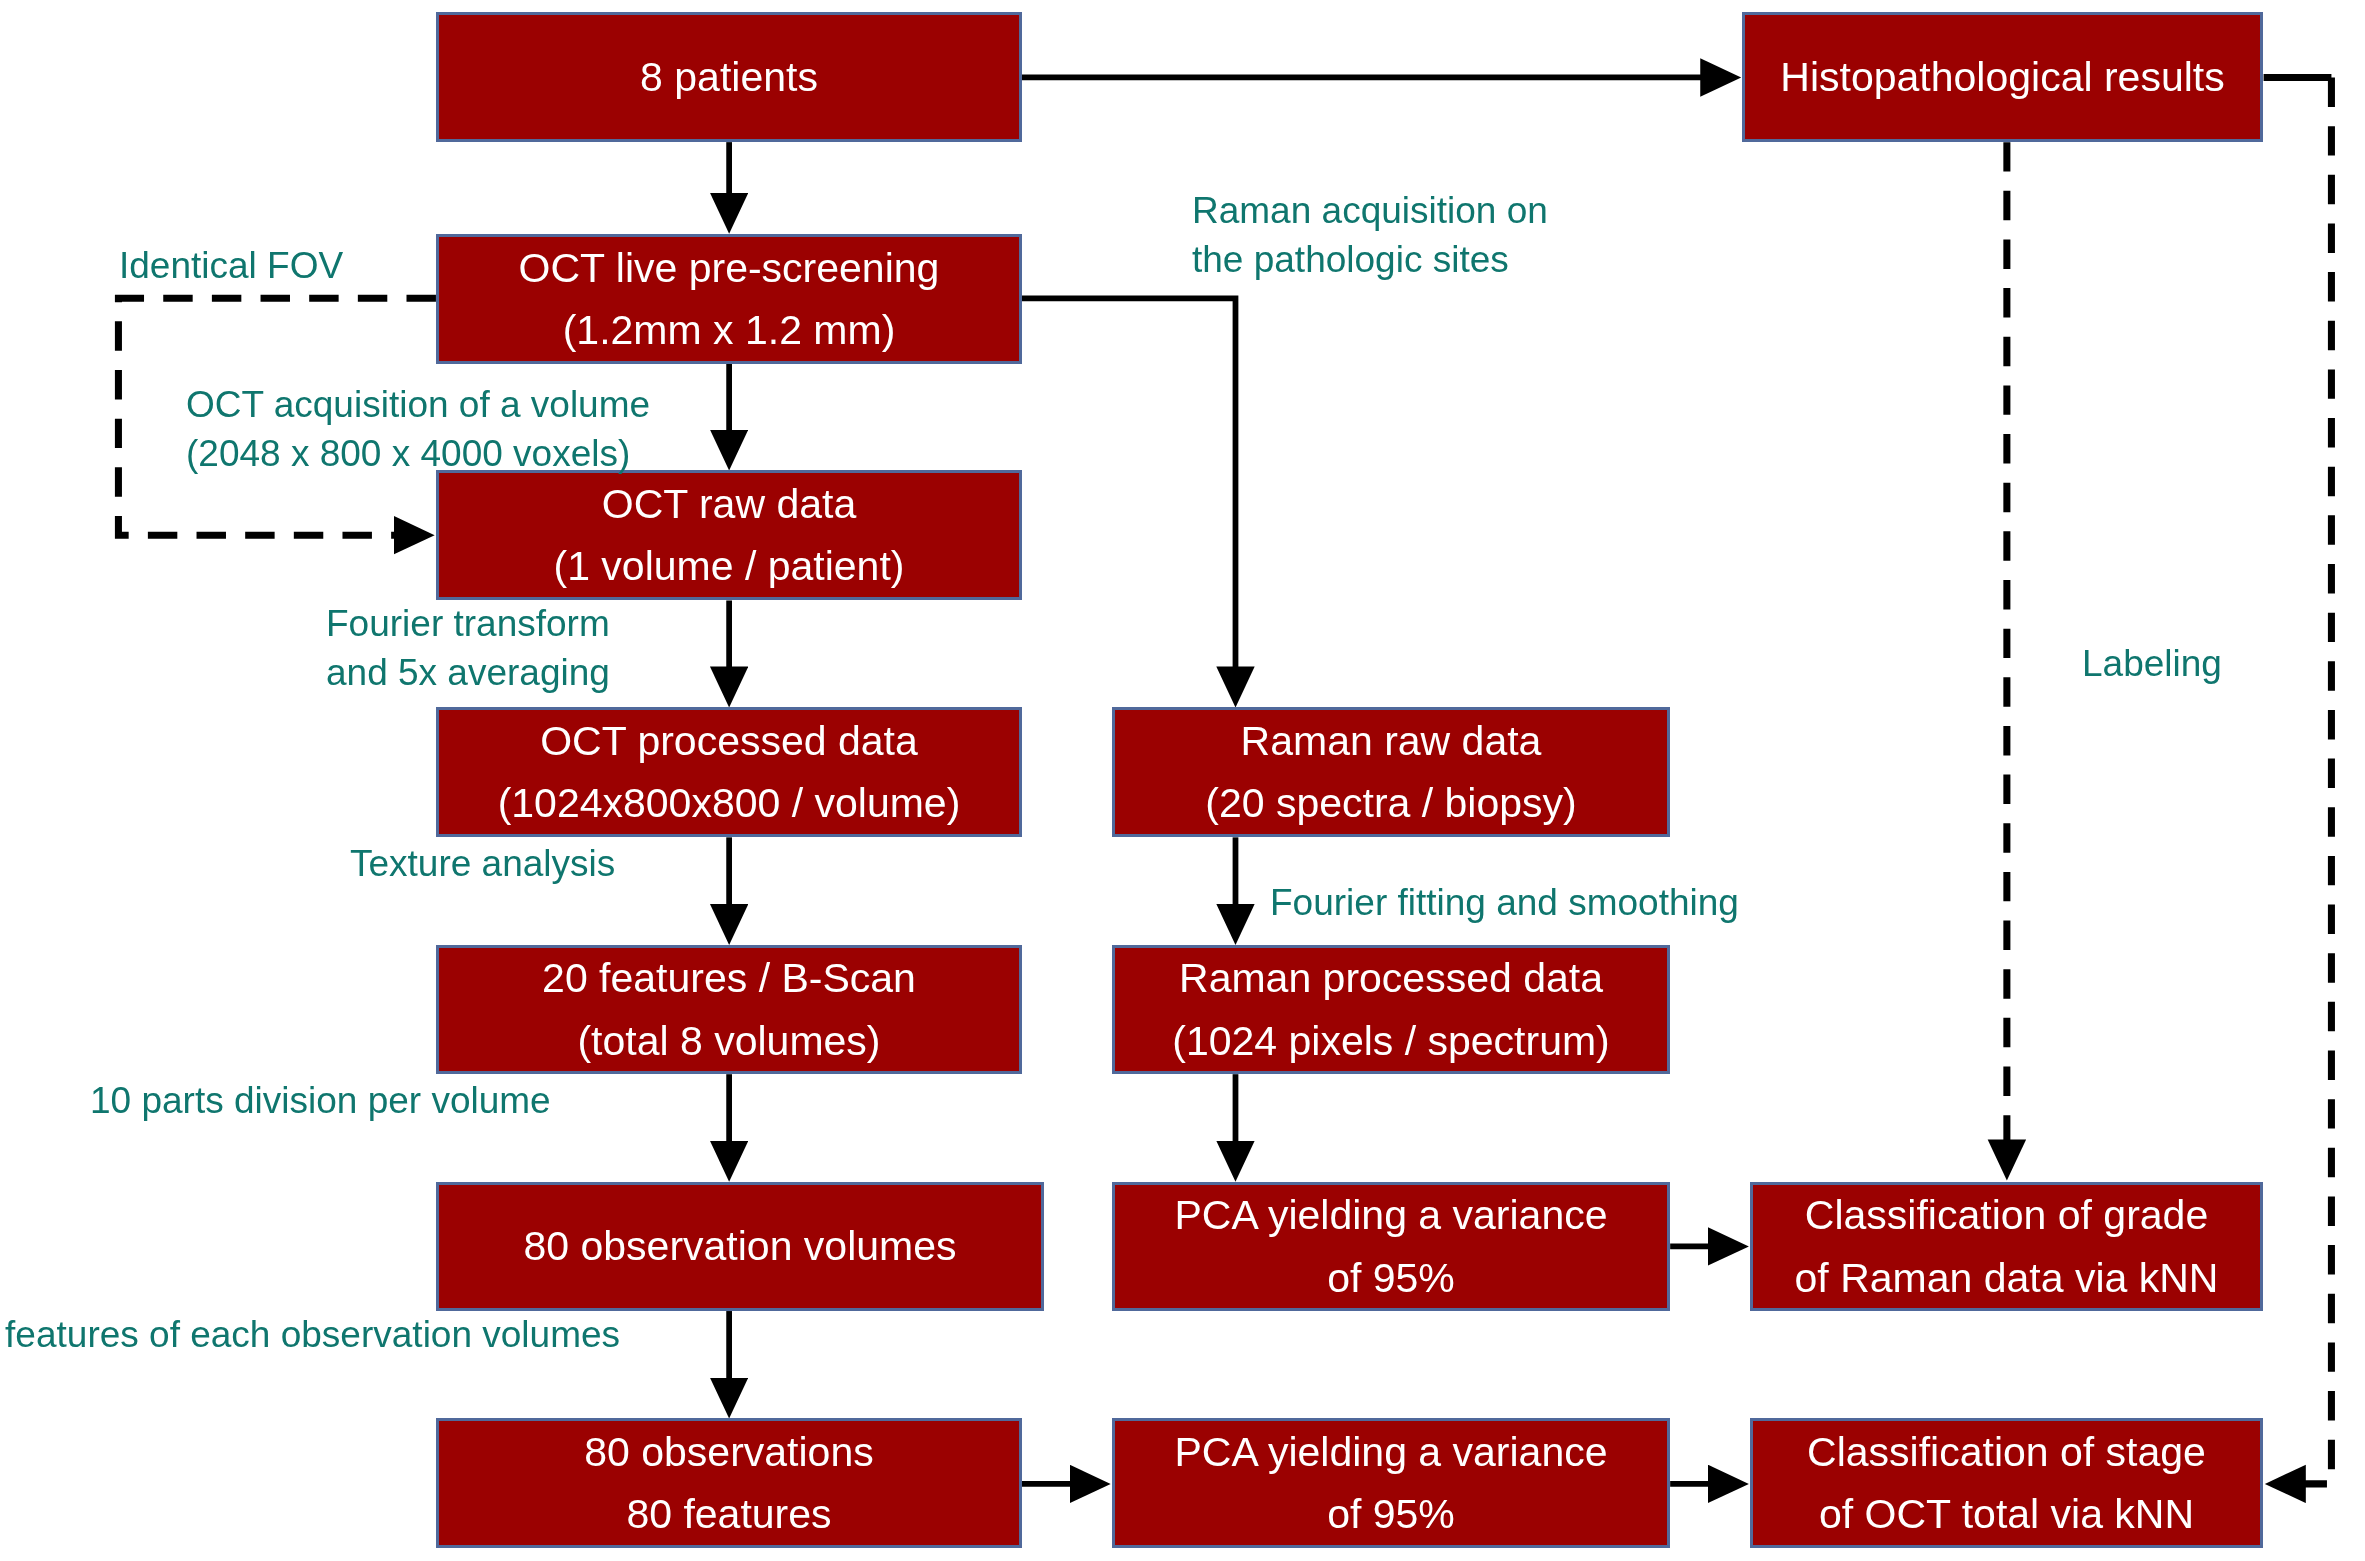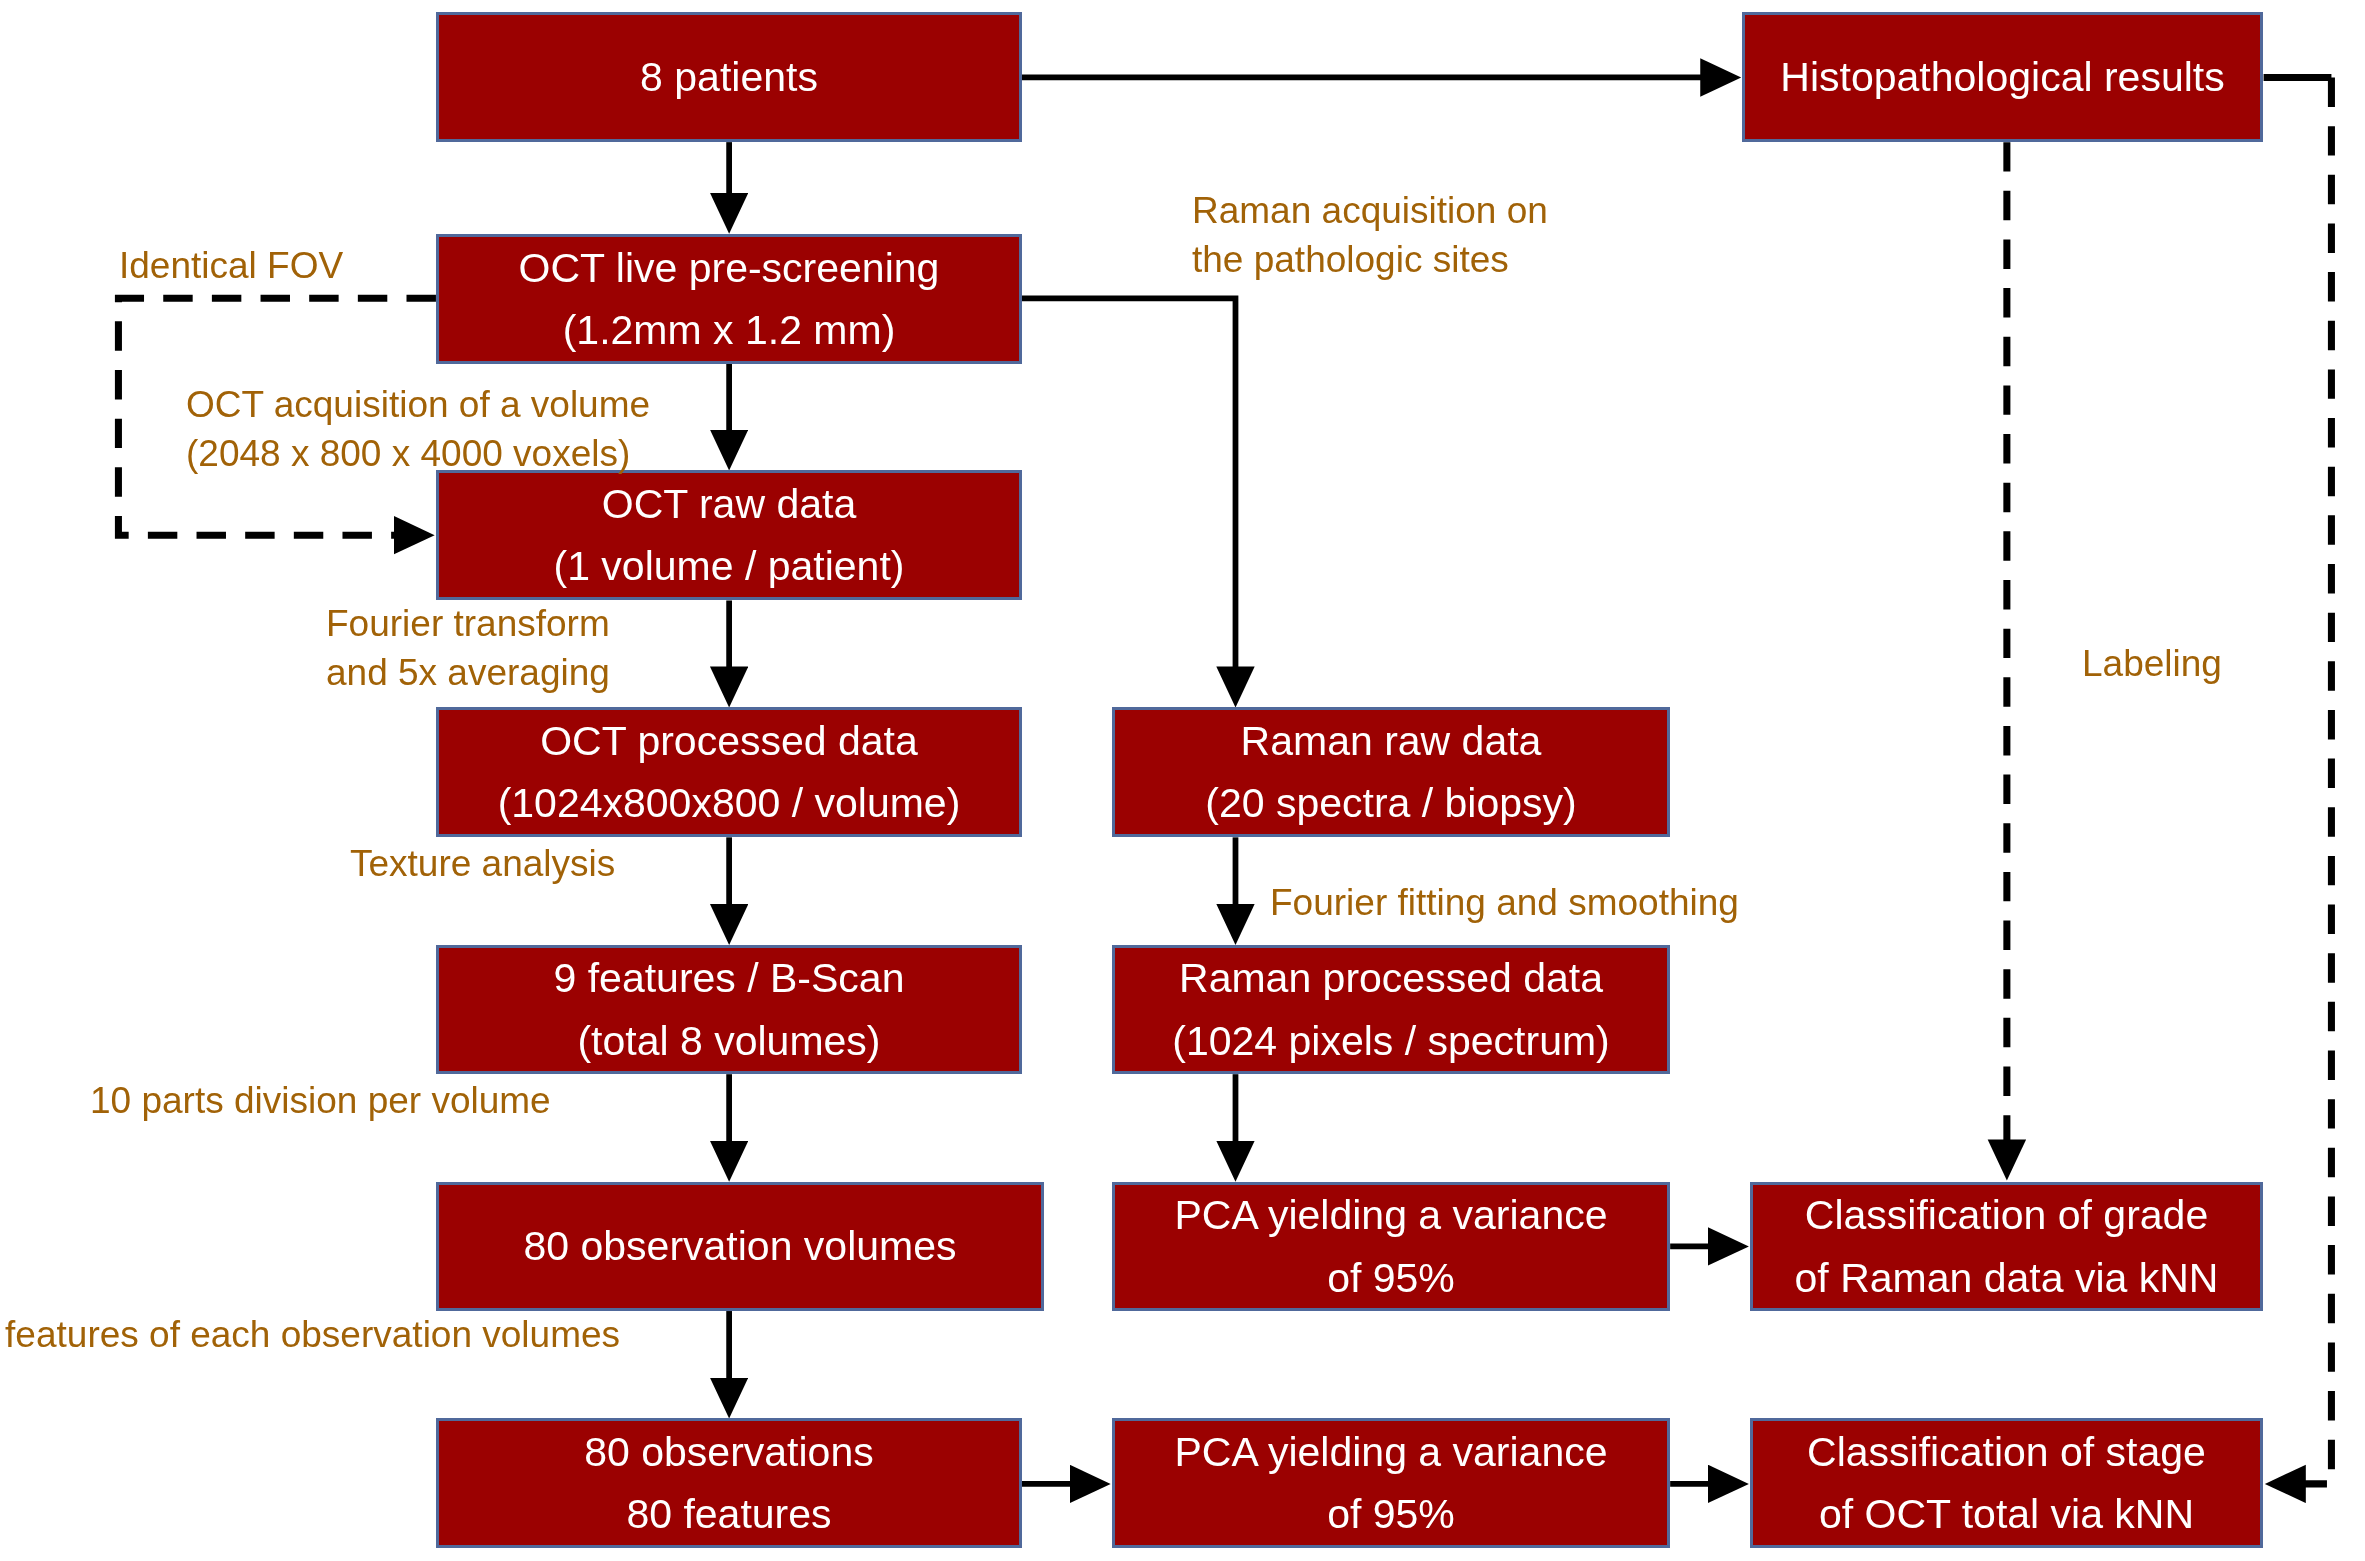--- a/index.html
+++ b/index.html
@@ -7,21 +7,21 @@
   #canvas{position:absolute;left:0;top:0;width:2366px;height:1562px;}
   svg.wires{position:absolute;left:0;top:0;z-index:1;}
   .node{
     position:absolute;z-index:2;box-sizing:border-box;
     background:#9B0101;border:3.8px solid #50699B;color:#ffffff;
     display:flex;flex-direction:column;justify-content:center;align-items:center;
     text-align:right;font-size:41px;line-height:1.52;
   }
   .node .ln{white-space:nowrap;}
   .flabel{
-    position:absolute;z-index:2;color:#a16207;font-size:37px;line-height:1.32;
+    position:absolute;z-index:2;color:#0f766e;font-size:37px;line-height:1.32;
     white-space:nowrap;
   }
   .wire{stroke:#000000;fill:none;}
   .wire.solid{stroke-width:9;}
   .wire.dashed{stroke-width:11;stroke-dasharray:46 30;}
   .wire.stub{stroke-width:11;}
 </style>
 </head>
 <body>
 
@@ -78,21 +78,21 @@
     <div class="ln">OCT processed data</div>
     <div class="ln">(1024x800x800 / volume)</div>
   </div>
 
   <div class="node" style="left:1112px;top:707px;width:558px;height:130px">
     <div class="ln">Raman raw data</div>
     <div class="ln">(20 spectra / biopsy)</div>
   </div>
 
   <div class="node" style="left:436px;top:945px;width:586px;height:129px">
-    <div class="ln">9 features / B-Scan</div>
+    <div class="ln">20 features / B-Scan</div>
     <div class="ln">(total 8 volumes)</div>
   </div>
 
   <div class="node" style="left:1112px;top:945px;width:558px;height:129px">
     <div class="ln">Raman processed data</div>
     <div class="ln">(1024 pixels / spectrum)</div>
   </div>
 
   <div class="node" style="left:436px;top:1182px;width:608px;height:129px">
     <div class="ln">80 observation volumes</div>

